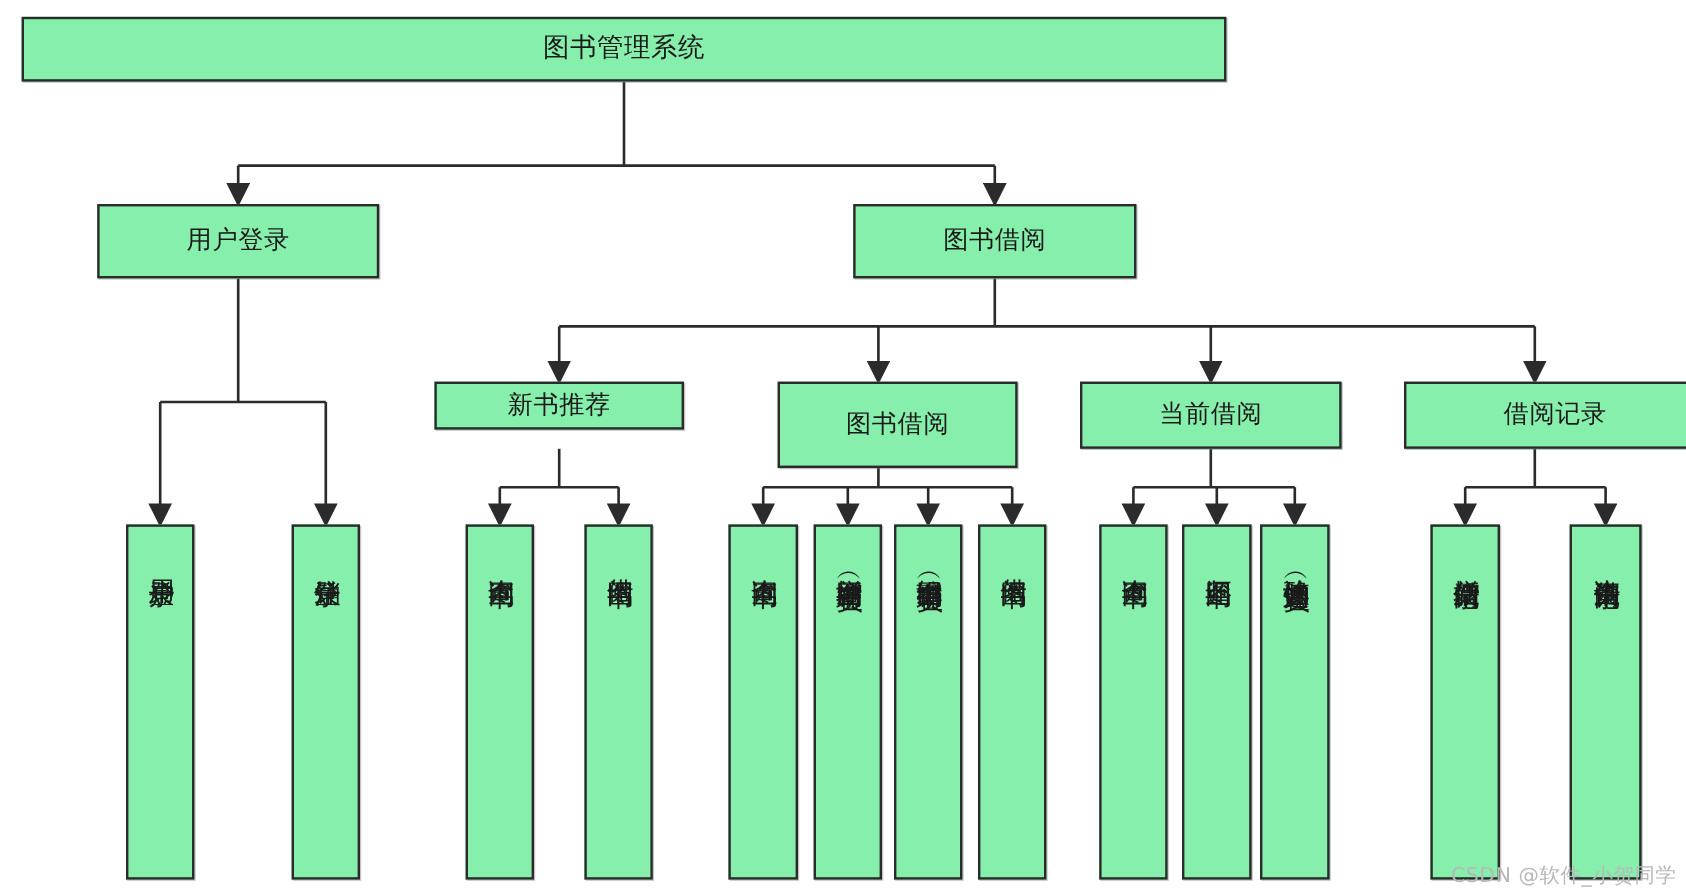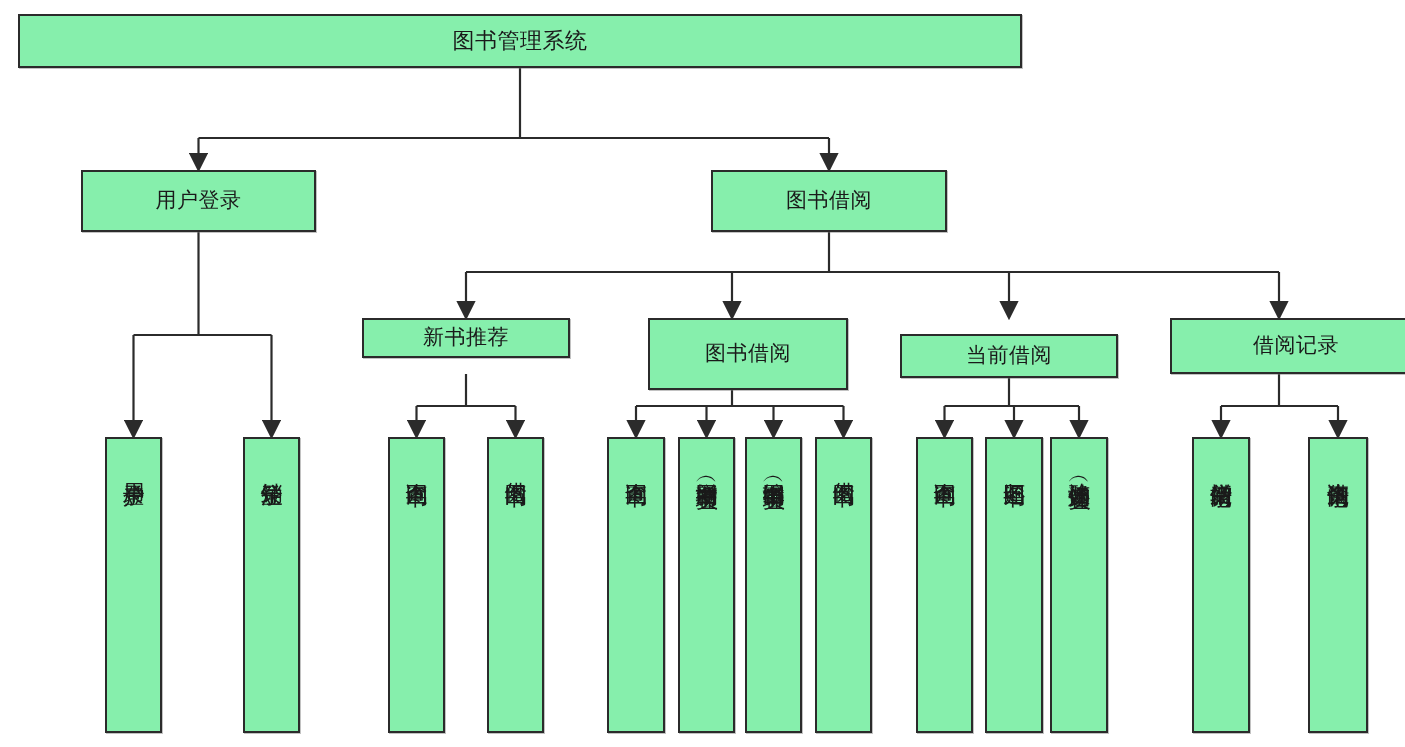--- a/index.html
+++ b/index.html
@@ -126,21 +126,21 @@
       </div>
       <div class="node horizontal level2" style="left: 711px; top: 170px; width: 236px; height: 62px;">
         <span class="label">图书借阅</span>
       </div>
       <div class="node horizontal level3" style="left: 362px; top: 318px; width: 208px; height: 40px;">
         <span class="label">新书推荐</span>
       </div>
       <div class="node horizontal level3" style="left: 632px; top: 318px; width: 200px; height: 72px; margin-left: 16px;">
         <span class="label">图书借阅</span>
       </div>
-      <div class="node horizontal level3" style="left: 900px; top: 334px; width: 218px; height: 44px;">
+      <div class="node horizontal level3" style="left: 900px; top: 318px; width: 218px; height: 56px;">
         <span class="label">当前借阅</span>
       </div>
       <div class="node horizontal level3" style="left: 1170px; top: 318px; width: 252px; height: 56px;">
         <span class="label">借阅记录</span>
       </div>
       <div class="node vertical leaf" style="left: 105px; top: 437px; width: 57px; height: 296px;">
         <span class="label">用户登录</span>
       </div>
       <div class="node vertical leaf" style="left: 243px; top: 437px; width: 57px; height: 296px;">
         <span class="label">注销登录</span>
@@ -173,13 +173,14 @@
         <span class="label">确认归还（管理员）</span>
       </div>
       <div class="node vertical leaf" style="left: 1192px; top: 437px; width: 58px; height: 296px;">
         <span class="label">新增借阅记录</span>
       </div>
       <div class="node vertical leaf" style="left: 1308px; top: 437px; width: 60px; height: 296px;">
         <span class="label">查询借阅记录</span>
       </div>
     </div>
 
+  <div class="watermark">CSDN @软件_小贺同学</div>
 </div>
 
 </body></html>

